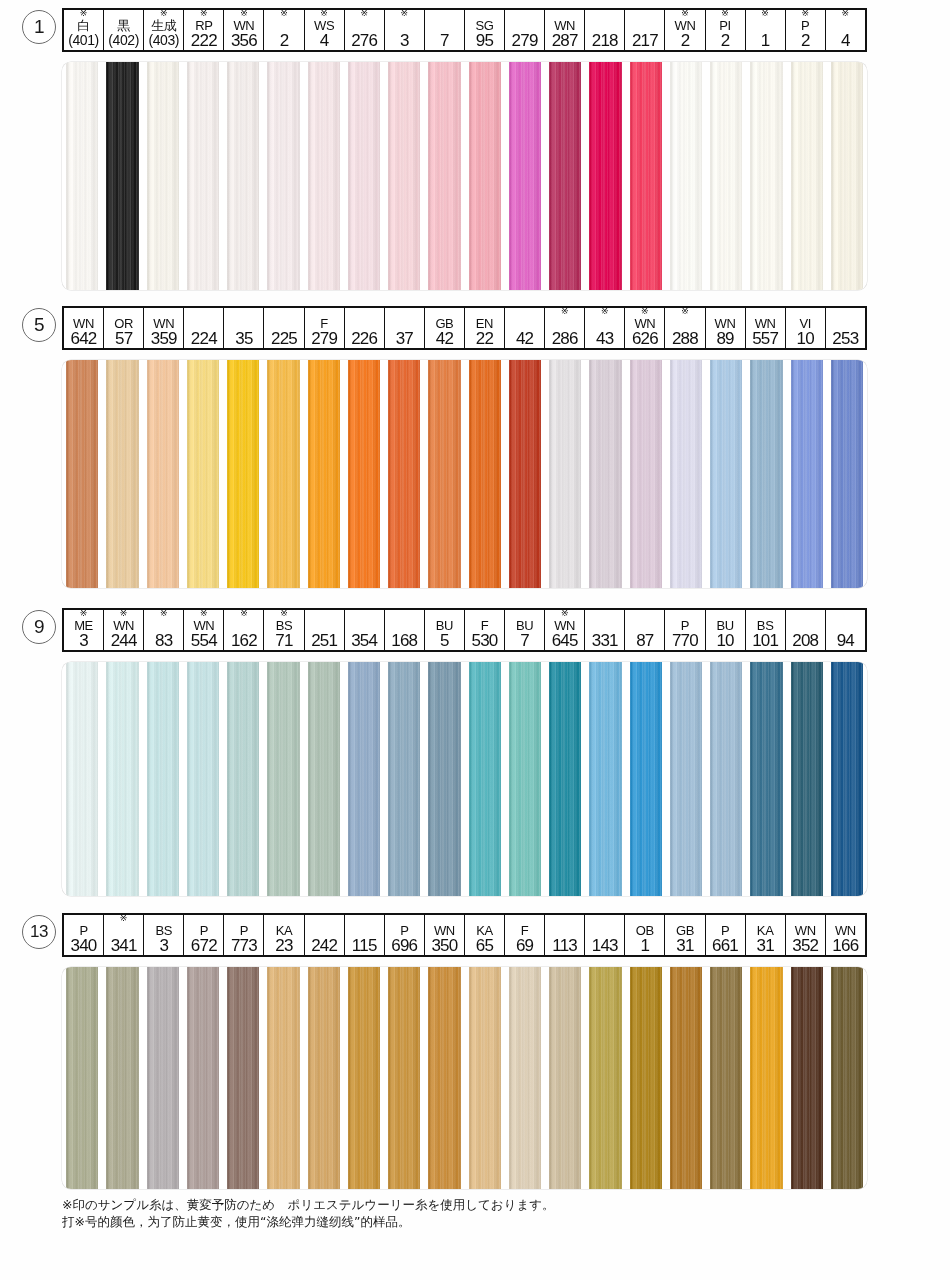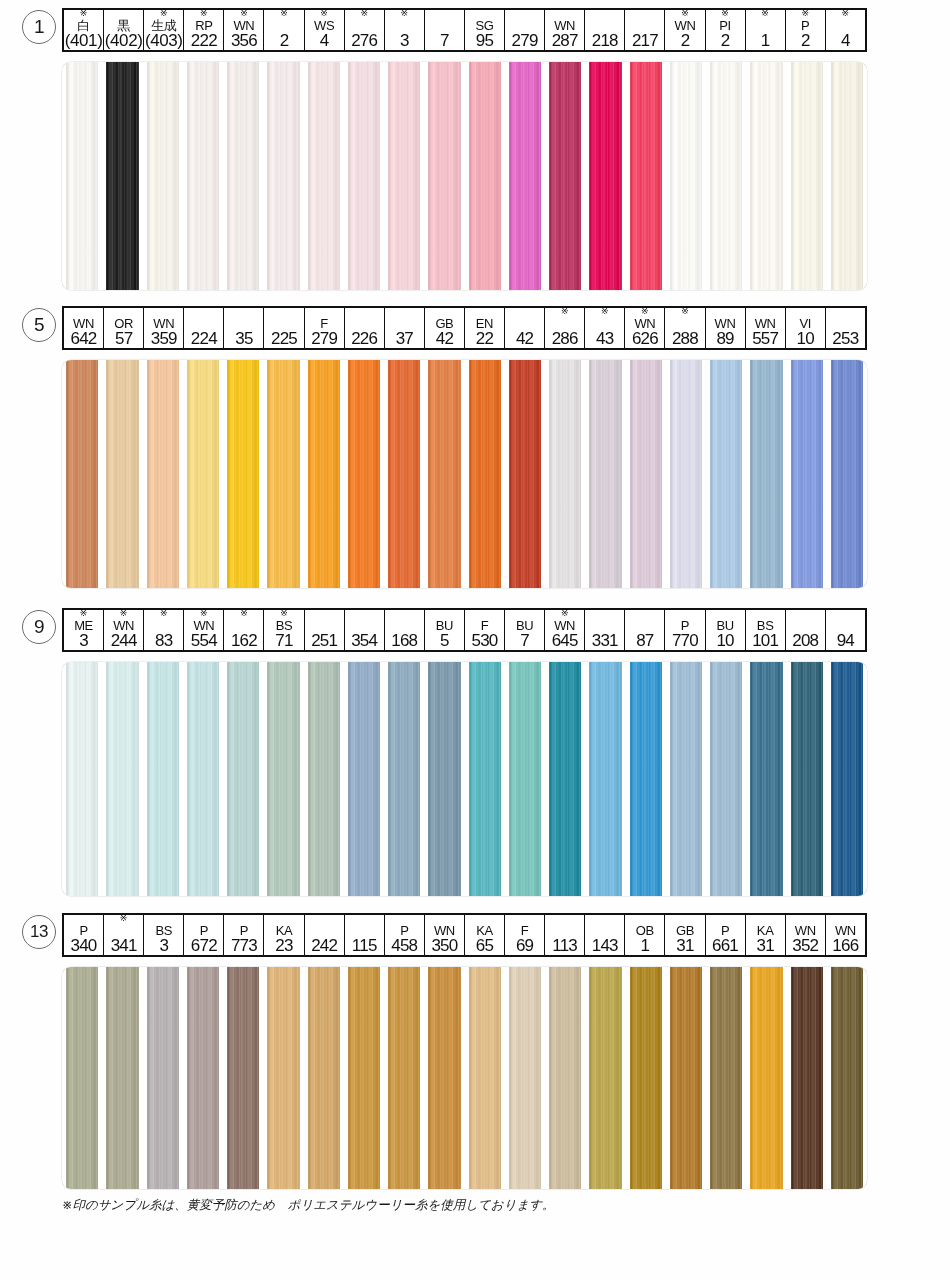--- a/index.html
+++ b/index.html
@@ -67,21 +67,21 @@
     letter-spacing: -0.4px;
     white-space: nowrap;
   }
   .num {
     font-size: 17px;
     line-height: 17px;
     color: #111;
     letter-spacing: -0.8px;
     white-space: nowrap;
   }
-  .num.small { font-size: 17px; letter-spacing: -0.4px; }
+  .num.small { font-size: 14px; letter-spacing: -0.4px; }
   .code-cell.has-mark { justify-content: flex-end; }
 
   
   .strip {
     position: absolute;
     left: 62px;
     width: 805px;
     border-radius: 9px;
     overflow: hidden;
     display: flex;
@@ -125,21 +125,20 @@
     );
     pointer-events: none;
   }
 
   
   .footnote {
     position: absolute;
     left: 62px;
     width: 830px;
     color: #1a1a1a;
-    font-style: italic;
   }
   .fn-jp {
     font-size: 12.5px;
     line-height: 17px;
     font-family: "DejaVu Sans", sans-serif;
     letter-spacing: 0px;
   }
   .fn-en {
     font-size: 11.5px;
     line-height: 17px;
@@ -624,21 +623,21 @@
           <div class="num">23</div>
         </div>
         <div class="code-cell">
           <div class="num">242</div>
         </div>
         <div class="code-cell">
           <div class="num">115</div>
         </div>
         <div class="code-cell">
           <div class="brand">P</div>
-          <div class="num">458</div>
+          <div class="num">696</div>
         </div>
         <div class="code-cell">
           <div class="brand">WN</div>
           <div class="num">350</div>
         </div>
         <div class="code-cell">
           <div class="brand">KA</div>
           <div class="num">65</div>
         </div>
         <div class="code-cell">
@@ -735,15 +734,16 @@
           <div class="body" style="background: linear-gradient(to right, rgb(71, 38, 20) 0%, rgb(93, 60, 42) 14%, rgb(85, 52, 34) 40%, rgb(90, 57, 39) 66%, rgb(75, 42, 24) 100%);"></div>
         </div>
         <div class="swatch">
           <div class="body" style="background: linear-gradient(to right, rgb(93, 76, 34) 0%, rgb(115, 98, 56) 14%, rgb(107, 90, 48) 40%, rgb(112, 95, 53) 66%, rgb(97, 80, 38) 100%);"></div>
         </div>
       </div>
   </div>
 
   <div class="footnote" style="top:1196px;">
     <div class="fn-jp">※印のサンプル糸は、黄変予防のため　ポリエステルウーリー糸を使用しております。</div>
+    <div class="fn-cn">打※号的颜色，为了防止黄变，使用“涤纶弹力缝纫线”的样品。</div>
   </div>
 
 </div>
 
 </body></html>

